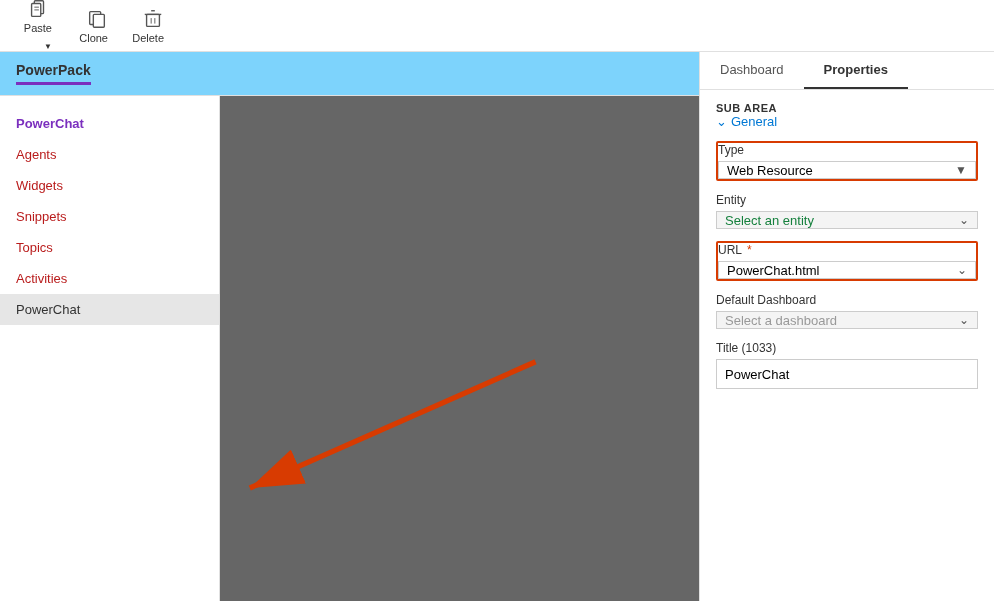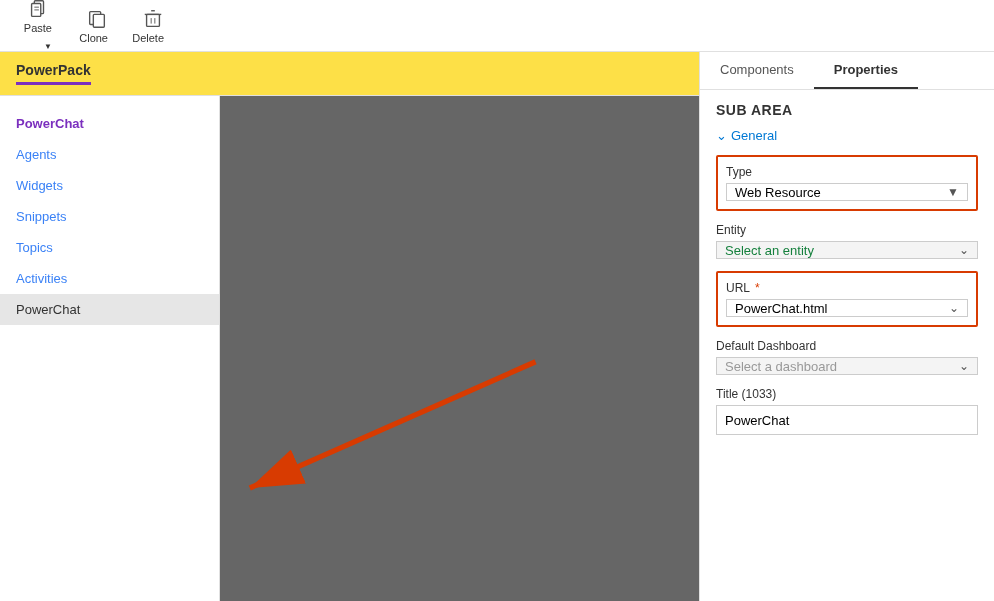--- a/index.html
+++ b/index.html
@@ -66,21 +66,21 @@
     
     .left-panel {
       width: 700px;
       display: flex;
       flex-direction: column;
       border-right: 1px solid #e0e0e0;
       overflow: hidden;
     }
 
     .left-panel-header {
-      background: #fde047;
+      background: #7dd3fc;
       padding: 10px 16px;
       font-size: 14px;
       font-weight: 600;
       color: #333;
       border-bottom: 1px solid #e0e0e0;
     }
 
     .left-panel-body {
       display: flex;
       flex: 1;
@@ -91,21 +91,21 @@
     .nav-tree {
       width: 220px;
       padding: 12px 0;
       border-right: 1px solid #e0e0e0;
       background: #fff;
     }
 
     .nav-item {
       padding: 8px 16px;
       cursor: pointer;
-      color: #3b82f6;
+      color: #b91c1c;
       font-size: 13px;
     }
     .nav-item.active-link {
       color: #7b2fbe;
       font-weight: 600;
     }
     .nav-item.selected {
       background: #e6e6e6;
       color: #333;
     }
@@ -154,44 +154,43 @@
       color: #333;
       font-weight: 600;
       border-bottom: 2px solid #333;
     }
 
     .properties-content {
       padding: 12px 16px;
     }
 
     .section-title {
-      font-size: 14px;
+      font-size: 11px;
       font-weight: 700;
       color: #333;
       text-transform: uppercase;
       letter-spacing: 0.5px;
-      margin-bottom: 10px;
     }
 
     .section-subtitle {
       display: flex;
       align-items: center;
       gap: 4px;
       color: #0078d4;
       font-size: 13px;
       font-weight: 500;
       margin-bottom: 12px;
       cursor: pointer;
     }
 
     .field-group {
       margin-bottom: 12px;
       border: 2px solid #d83b01;
       border-radius: 2px;
-      padding: 8px;
+      padding: 0;
     }
     .field-group-plain {
       margin-bottom: 12px;
       padding: 0;
     }
 
     .field-label {
       font-size: 12px;
       color: #333;
       margin-bottom: 4px;
@@ -302,21 +301,21 @@
           </marker>
         </defs>
         <line x1="380" y1="200" x2="165" y2="295" stroke="#d83b01" stroke-width="4" marker-end="url(#arrowhead)"></line>
       </svg>
     </div>
   </div>
 
   <div class="right-panel">
     <div class="tabs-header">
       <div class="tab-item">
-        <span>Components</span>
+        <span>Dashboard</span>
       </div>
       <div class="tab-item active">
         <span>Properties</span>
       </div>
     </div>
 
     <div class="properties-content">
       <div class="section-title">SUB AREA</div>
 
       <div class="section-subtitle">

